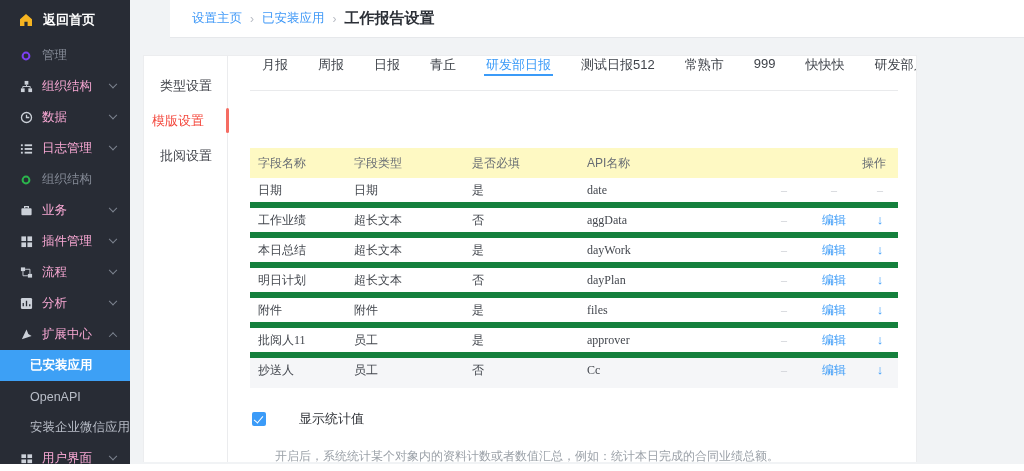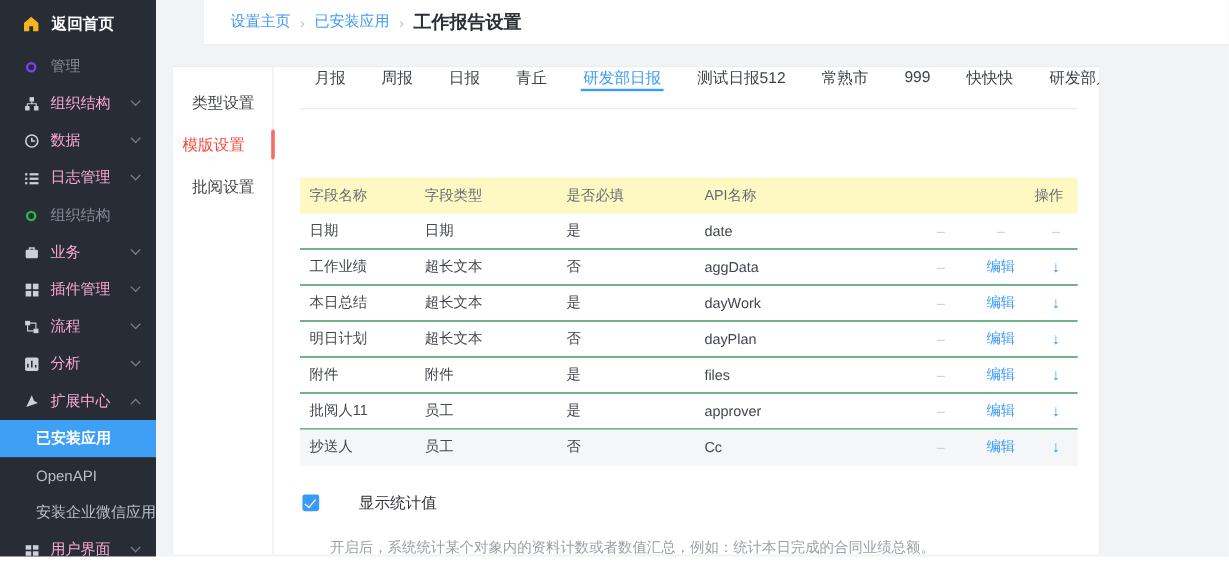--- a/index.html
+++ b/index.html
@@ -37,21 +37,21 @@
   .tabs { display:flex; align-items:flex-start; height:35px; border-bottom:1px solid #e9eaec; padding-left:10px; }
   .tab { margin-right:26px; font-size:13px; color:#3f434a; display:flex; align-items:center; cursor:pointer; border-bottom:2px solid transparent; padding:0 2px; white-space:nowrap; }
   .tab.active { color:#3b9bf8; border-bottom-color:#3b9bf8; }
 
   
   .table { margin-top:57px; }
   .t-head, .t-row { display:grid; grid-template-columns:104px 118px 115px 1fr 44px 56px 36px; height:30px; align-items:center; font-size:12px; }
   .t-head { background:#fef9c3; color:#686d74; }
   .t-head .cell:first-child, .t-row .cell:first-child { padding-left:8px; }
   .t-head .ops { grid-column:5 / 8; text-align:right; padding-right:12px; }
-  .t-row { color:#43474e; border-bottom:1px solid #15803d; }
+  .t-row { color:#43474e; border-bottom:6px solid #15803d;font-family:Liberation Serif, serif; }
   .t-row.gray { background:#f5f6f8; border-bottom-color:#f5f6f8; }
   .acell { text-align:center; }
   .dash { color:#c9ccd1; }
   .edit-link { color:#3b9bf8; cursor:pointer; }
   .arrow-down { color:#3b9bf8; cursor:pointer; font-size:13px; }
 
   
   .stats { margin-top:22px; padding-left:2px; }
   .stats-top { display:flex; align-items:center;gap:24px; }
   .checkbox { width:14px; height:14px; background:#3b9bf8; border-radius:2px; position:relative; cursor:pointer; flex:none; }

